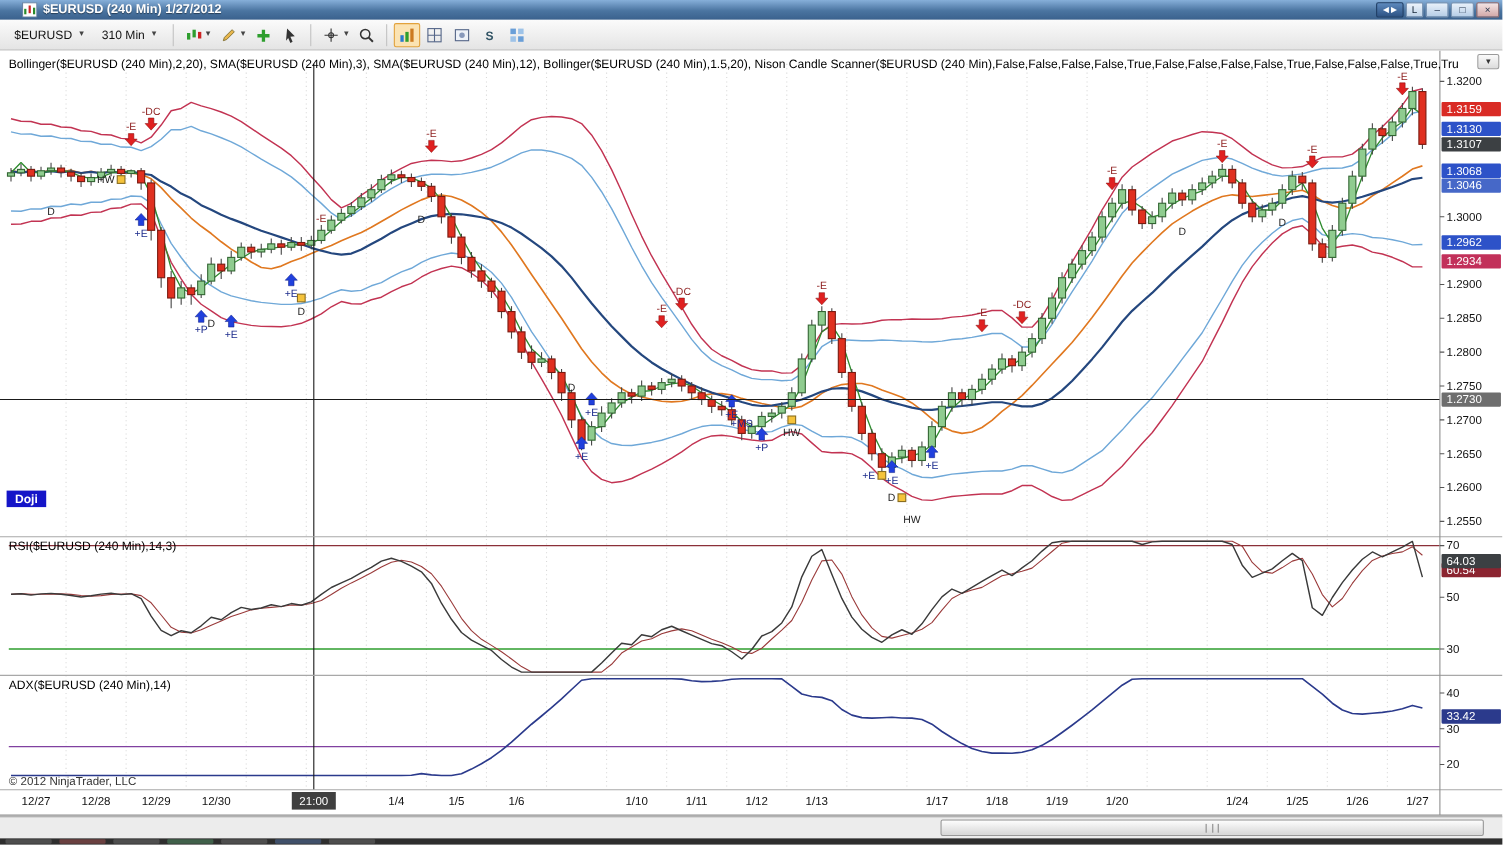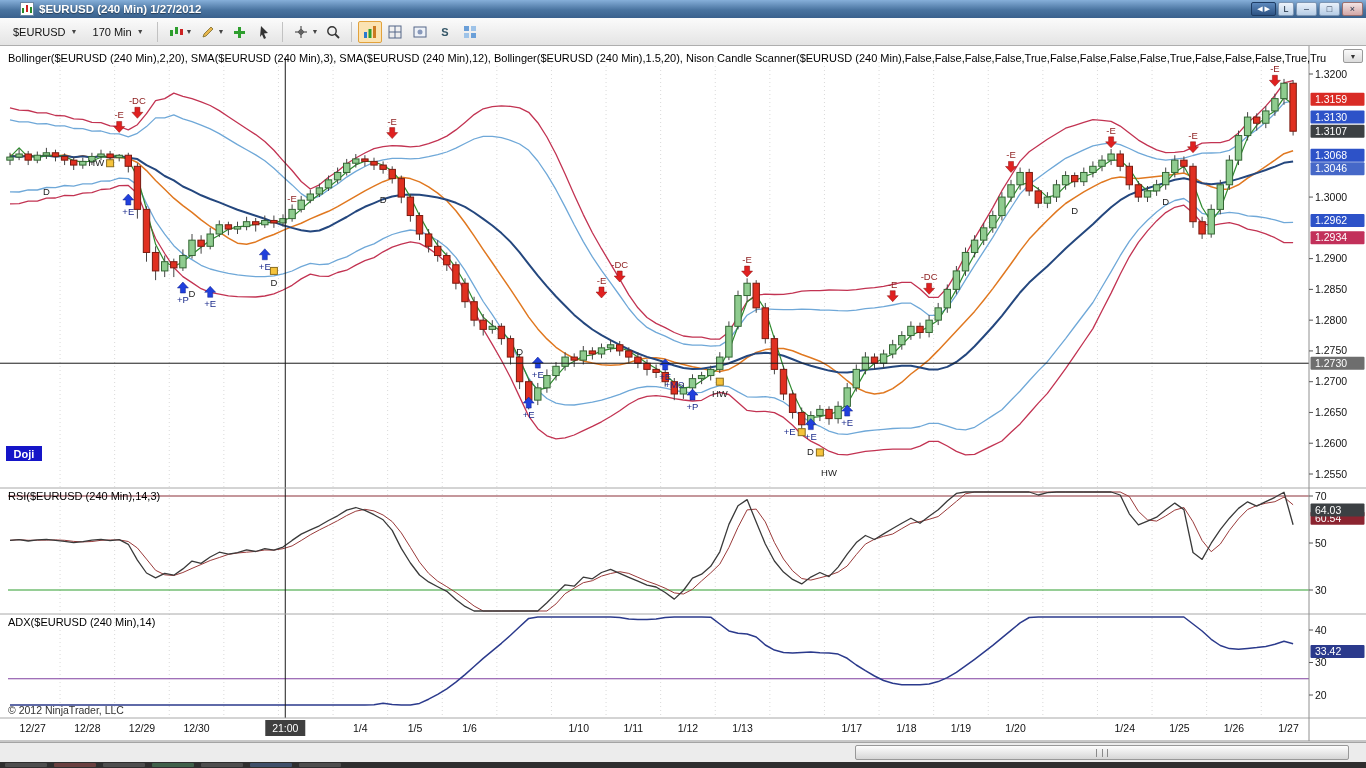--- a/index.html
+++ b/index.html
@@ -77,21 +77,21 @@
       <button class="win-btn close">×</button>
     </span>
   </div>
 
   <div class="toolbar">
     <div class="combo">
       <span>$EURUSD</span>
       <span class="caret">▼</span>
     </div>
     <div class="combo">
-      <span>170 Min</span>
+      <span>310 Min</span>
       <span class="caret">▼</span>
     </div>
     <div class="sep"></div>
     <button class="tool">
       <svg width="16" height="16">
           <rect x="2" y="6" width="3" height="6" fill="#2e9e2e"></rect>
           <rect x="7" y="3" width="3" height="7" fill="#2e9e2e"></rect>
           <rect x="12" y="5" width="3" height="6" fill="#cc2222"></rect>
         </svg>
     </button>

